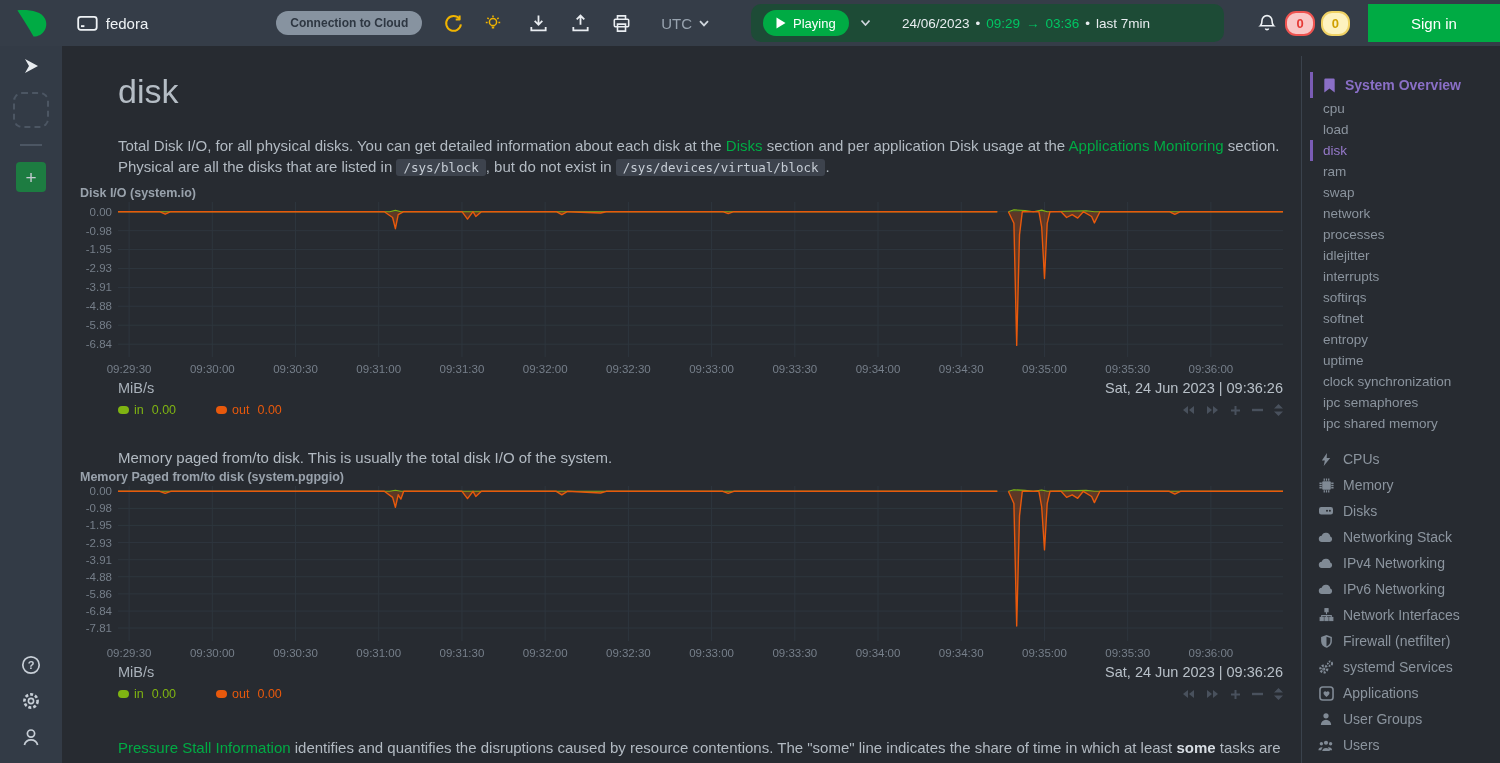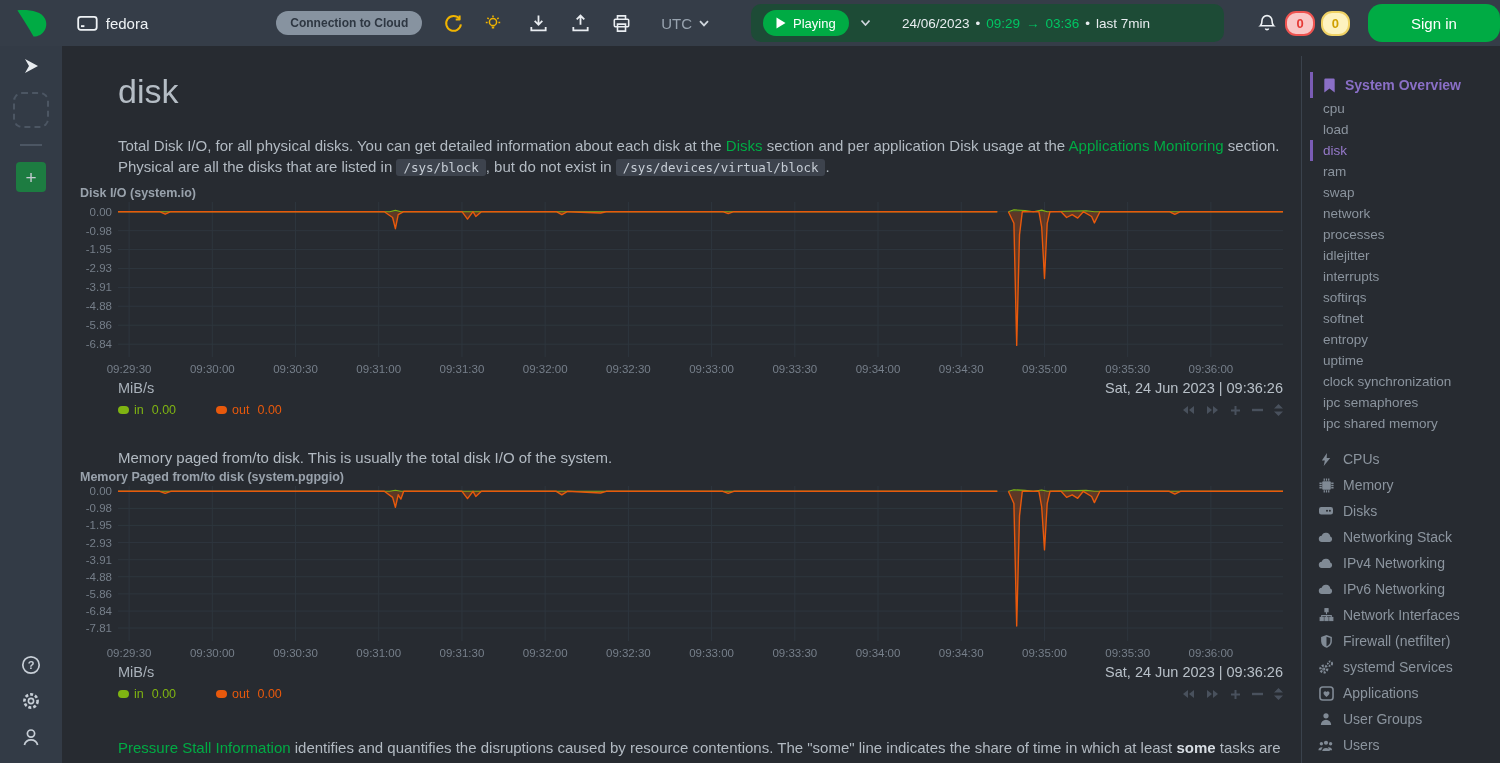--- a/index.html
+++ b/index.html
@@ -16,21 +16,21 @@
   .tz{display:flex;align-items:center;gap:7px;margin-left:30px;color:#98a3af;font-size:15px;cursor:pointer;}
   .play-panel{margin-left:42px;width:488px;height:38px;background:#1d4b36;border-radius:10px;display:flex;align-items:center;padding:0 12px;box-sizing:border-box;}
   .playing-btn{display:flex;align-items:center;gap:7px;background:#00ab44;border:none;color:#fff;font-size:13px;height:26px;border-radius:13px;padding:0 13px;cursor:pointer;font-family:inherit;}
   .panel-caret{margin-left:12px;cursor:pointer;display:flex;}
   .range{margin:0 auto;padding-right:30px;font-size:13.5px;color:#e8edf0;display:flex;align-items:center;gap:6px;cursor:pointer;white-space:nowrap;}
   .range .grn{color:#00c563;}
   .bell{margin-left:33px;background:none;border:none;padding:0;cursor:pointer;display:flex;}
   .badge{font-size:13px;font-weight:bold;border-radius:11px;padding:3px 9px;margin-left:8px;cursor:pointer;}
   .badge.crit{background:#f9c7c7;border:2px solid #ef5350;color:#e53935;}
   .badge.warn{background:#fdf2bf;border:2px solid #f0d264;color:#cfa000;margin-left:6px;}
-  .signin{margin-left:18px;width:136px;height:38px;background:#00ab44;color:#fff;border:none;border-radius:14px;font-size:15px;cursor:pointer;font-family:inherit;}
+  .signin{margin-left:18px;width:136px;height:38px;background:#00ab44;color:#fff;border:none;border-radius:0;font-size:15px;cursor:pointer;font-family:inherit;}
   
   .left-rail{position:absolute;top:46px;left:0;width:62px;bottom:0;background:#333b46;display:flex;flex-direction:column;align-items:center;z-index:10;}
   .rail-btn{background:none;border:none;padding:0;cursor:pointer;display:flex;align-items:center;justify-content:center;}
   .rail-expand{margin-top:10px;width:22px;height:20px;}
   .rail-ghost{margin-top:16px;width:32px;height:32px;border:2px dashed #4c5663;border-radius:9px;}
   .rail-divider{width:22px;border:none;border-top:2px solid #4c5663;margin:16px 0 0 0;}
   .rail-plus{margin-top:16px;width:30px;height:30px;background:#1d7c41;border-radius:4px;color:#c3cad1;font-size:19px;line-height:1;}
   .rail-spacer{flex:1;}
   .rail-bottom{margin-bottom:12px;width:24px;height:24px;}
   .rail-bottom + .rail-bottom{margin-bottom:12px;}

